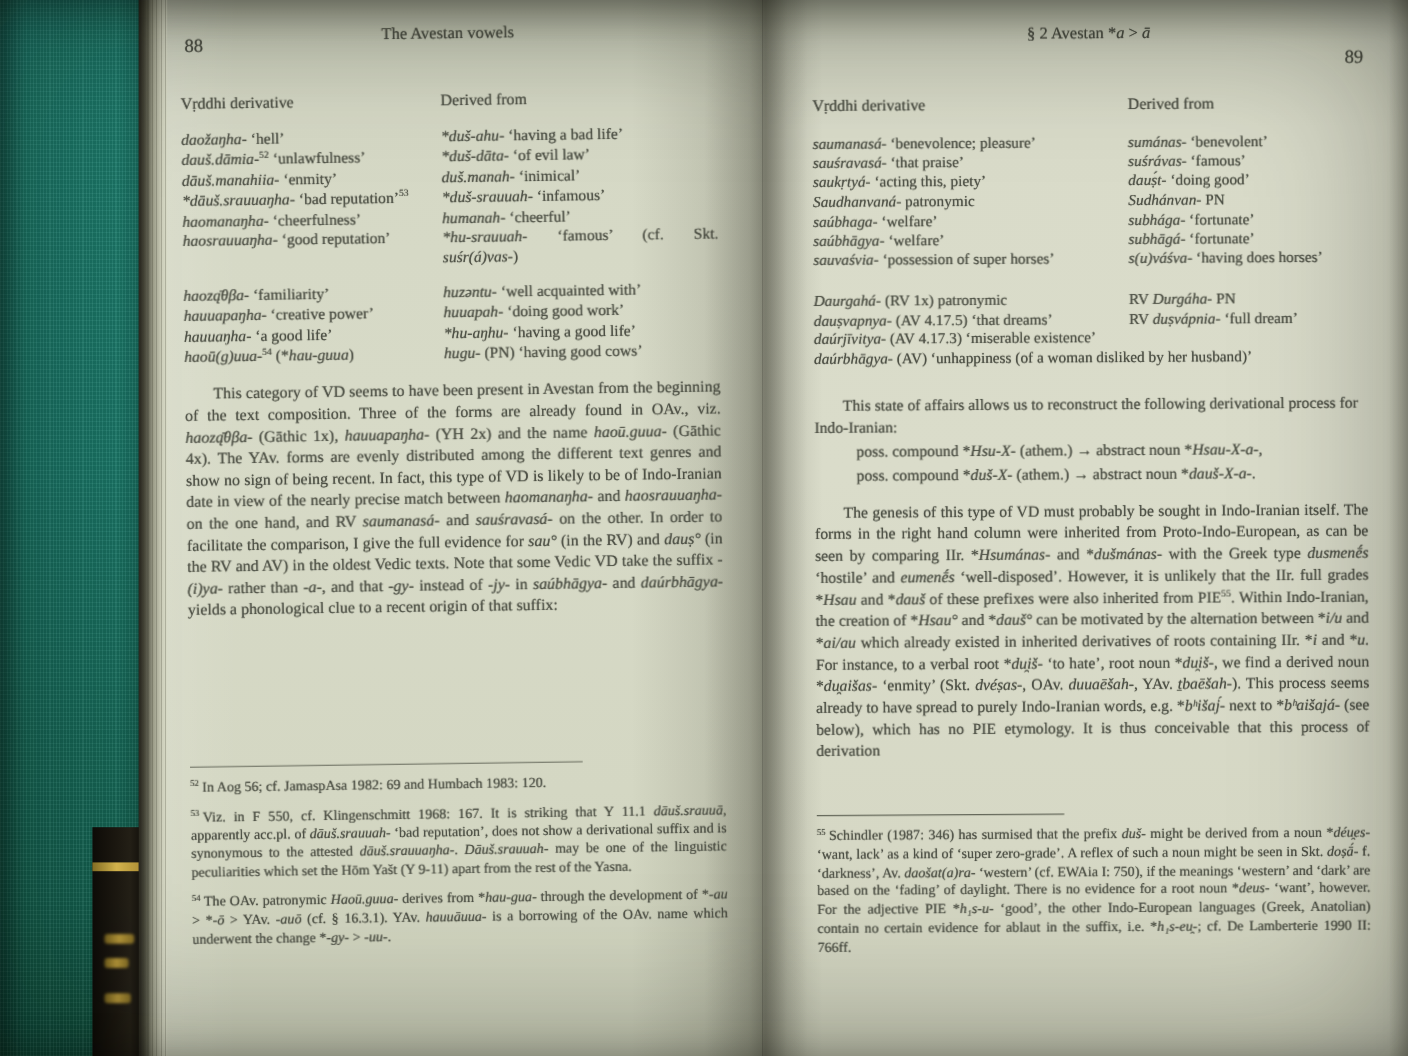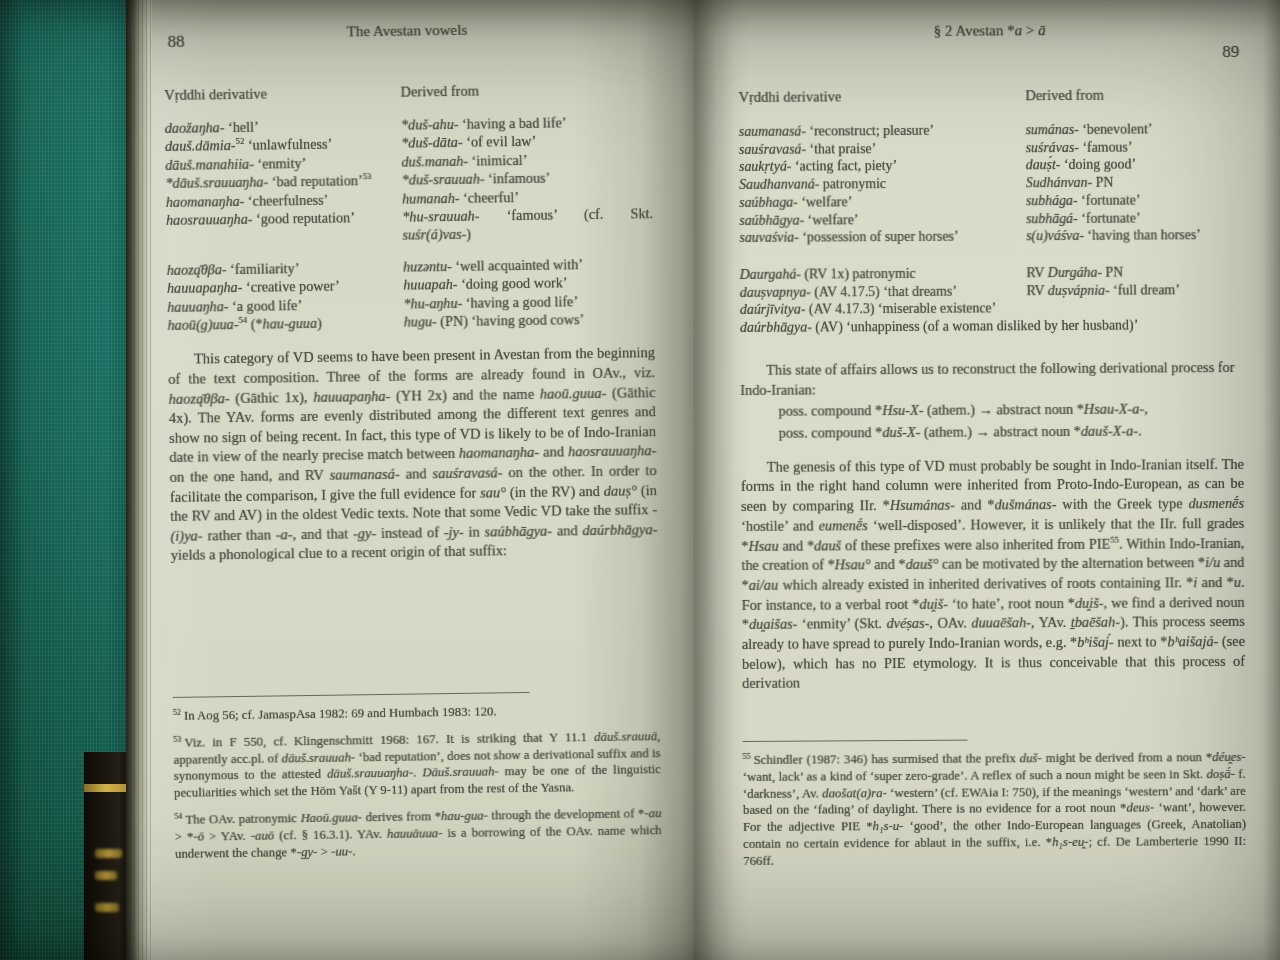--- a/index.html
+++ b/index.html
@@ -173,46 +173,46 @@
       <span class="pgnum pr">89</span>
     </div>
 
     <div class="thead">
       <div class="tcell c1">Vṛddhi derivative</div>
       <div class="tcell c2">Derived from</div>
     </div>
 
     <div class="tgroup1">
       <div class="trow">
-          <div class="tcell c1"><span class="it">saumanasá-</span><span> ‘reconstruct; pleasure’</span></div>
+          <div class="tcell c1"><span class="it">saumanasá-</span><span> ‘benevolence; pleasure’</span></div>
           <div class="tcell c2"><span class="it">sumánas-</span><span> ‘benevolent’</span></div>
         </div>
       <div class="trow">
           <div class="tcell c1"><span class="it">sauśravasá-</span><span> ‘that praise’</span></div>
           <div class="tcell c2"><span class="it">suśrávas-</span><span> ‘famous’</span></div>
         </div>
       <div class="trow">
-          <div class="tcell c1"><span class="it">saukṛtyá-</span><span> ‘acting fact, piety’</span></div>
+          <div class="tcell c1"><span class="it">saukṛtyá-</span><span> ‘acting this, piety’</span></div>
           <div class="tcell c2"><span class="it">dauṣ́t-</span><span> ‘doing good’</span></div>
         </div>
       <div class="trow">
           <div class="tcell c1"><span class="it">Saudhanvaná-</span><span> patronymic</span></div>
           <div class="tcell c2"><span class="it">Sudhánvan-</span><span> PN</span></div>
         </div>
       <div class="trow">
           <div class="tcell c1"><span class="it">saúbhaga-</span><span> ‘welfare’</span></div>
           <div class="tcell c2"><span class="it">subhága-</span><span> ‘fortunate’</span></div>
         </div>
       <div class="trow">
           <div class="tcell c1"><span class="it">saúbhāgya-</span><span> ‘welfare’</span></div>
           <div class="tcell c2"><span class="it">subhāgá-</span><span> ‘fortunate’</span></div>
         </div>
       <div class="trow">
           <div class="tcell c1"><span class="it">sauvaśvia-</span><span> ‘possession of super horses’</span></div>
-          <div class="tcell c2"><span class="it">s(u)váśva-</span><span> ‘having than horses’</span></div>
+          <div class="tcell c2"><span class="it">s(u)váśva-</span><span> ‘having does horses’</span></div>
         </div>
     </div>
 
     <div class="tgroup2">
       <div class="trow">
           <div class="tcell c1"><span class="it">Daurgahá-</span><span> (RV 1x) patronymic</span></div>
           <div class="tcell c2"><span>RV </span><span class="it">Durgáha-</span><span> PN</span></div>
         </div>
       <div class="trow">
           <div class="tcell c1"><span class="it">dauṣvapnya-</span><span> (AV 4.17.5) ‘that dreams’</span></div>

